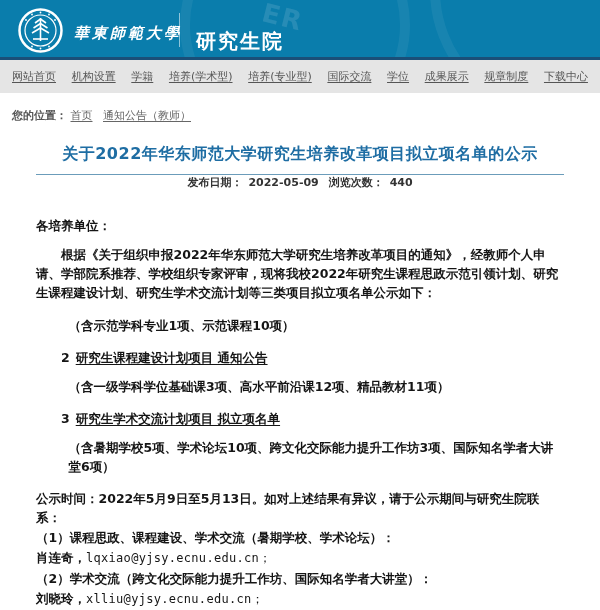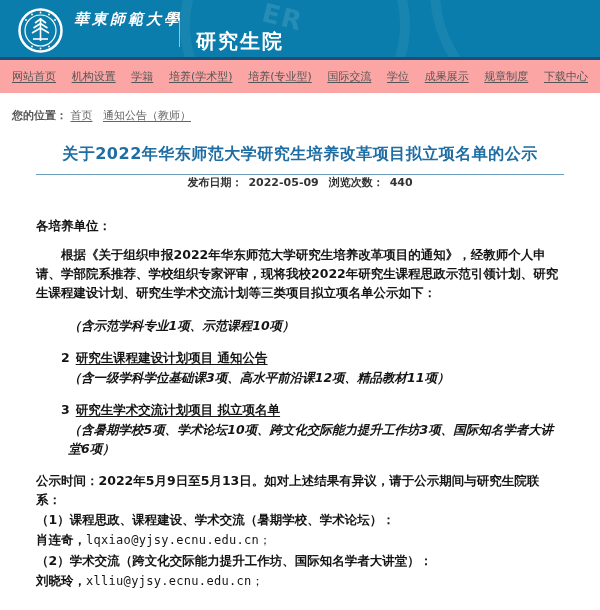--- a/index.html
+++ b/index.html
@@ -26,21 +26,21 @@
   .wm-c1 { width: 230px; height: 230px; left: 180px; top: -90px; }
   .wm-c2 { width: 260px; height: 260px; left: 430px; top: -140px; }
   .wm-text {
     position: absolute; left: 262px; top: 2px;
     font-size: 26px; font-weight: bold;
     color: rgba(255,255,255,0.12);
     transform: rotate(14deg);
     letter-spacing: 2px;
   }
   .logo-seal { position: absolute; left: 18px; top: 8px; width: 45px; height: 45px; }
-  .brand { position: absolute; left: 74px; top: 11px; color: #ffffff; }
+  .brand { position: absolute; left: 74px; top: 25px; color: #ffffff; }
   .brand-zh {
     font-family: "DejaVu Serif", "Liberation Serif", serif;
     font-weight: bold; font-style: italic;
     font-size: 15px; letter-spacing: 3px; line-height: 17px;
   }
   .brand-en {
     font-family: "DejaVu Serif", "Liberation Serif", serif;
     font-size: 8.5px; letter-spacing: 0.6px; line-height: 10.5px;
     margin-top: 2px;
   }
@@ -48,21 +48,21 @@
     position: absolute; left: 179px; top: 13px;
     width: 1px; height: 34px; background: rgba(255,255,255,0.55);
   }
   .site-name {
     position: absolute; left: 196px; top: 28px;
     color: #ffffff; font-size: 20px; font-weight: bold; letter-spacing: 2px;
   }
 
   
   .nav {
-    height: 33px; background: #fca5a5;
+    height: 33px; background: #e5e5e5;
     display: flex; align-items: center; justify-content: space-between;
     padding: 0 12px;
   }
   .nav-item {
     font-size: 11px; color: #555555;
     text-decoration: underline; text-underline-offset: 2px;
     cursor: pointer; white-space: nowrap;
   }
 
   
@@ -101,21 +101,21 @@
   .salutation { margin-bottom: 10px; }
   .intro { text-indent: 2em; margin-bottom: 14px; }
 
   .list-item { margin-bottom: 13px; }
   .list-title { padding-left: 2em; }
   .list-num { margin-right: 6px; }
   .list-link {
     color: #151515; text-decoration: underline; text-underline-offset: 2px;
     cursor: pointer;
   }
-  .list-detail { padding-left: 2.6em; margin-top: 1px; font-style: italic; }
+  .list-detail { padding-left: 2.6em; margin-top: 10px; }
 
   .notice { margin-top: 2px; }
   .contact-line { margin-top: 1px; }
   .email {
     font-family: "DejaVu Sans Mono", "Liberation Mono", monospace;
     font-weight: normal; font-size: 12px; letter-spacing: 0.3px;
   }
 </style>
 </head>
 <body>

